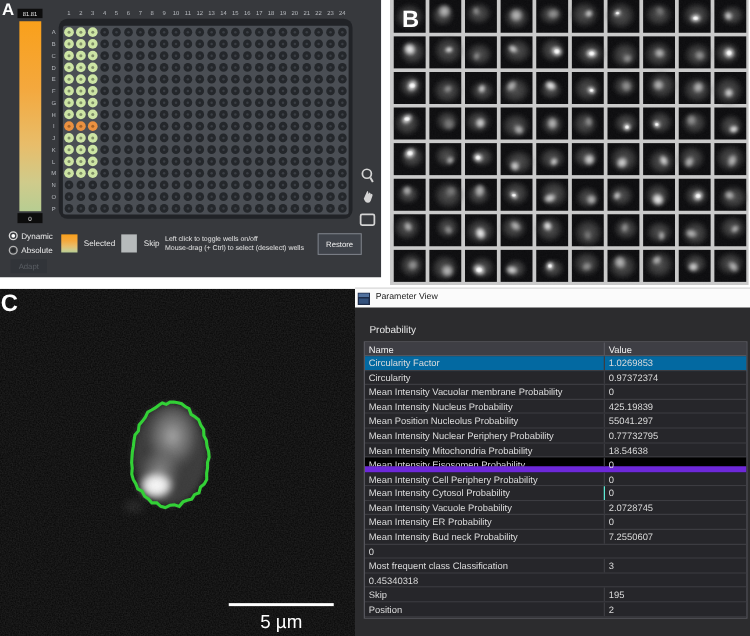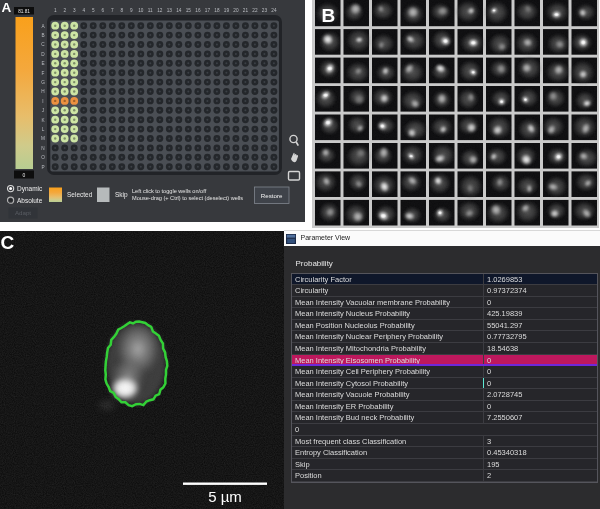--- a/index.html
+++ b/index.html
@@ -1193,21 +1193,25 @@
     <svg width="10" height="10" style="position:absolute;left:2.5px;top:3px">
       <rect width="10" height="10" fill="#1c2b48"></rect>
       <rect x="0.8" y="0.8" width="8.4" height="2.8" fill="#51719e"></rect>
       <rect x="1.2" y="4.8" width="7.6" height="4.2" fill="#33517c"></rect>
     </svg>
     <span style="position:absolute;left:17px;top:3.5px;font-size:7px;color:#1b1b1b">Parameter View</span>
   </div>
 <div style="position:absolute;left:283.5px;top:245.5px;width:316.5px;height:263.5px;background:#2c2c2e;overflow:hidden">
     <div style="position:absolute;left:12px;top:13px;font-size:8px;color:#e8e8e8">Probability</div>
     <div style="position:absolute;left:7.5px;top:27px;width:306.5px;border:1px solid #55555c;box-sizing:border-box">
-      <div style="display:flex;height:11.58px;background:#0f172a;box-sizing:border-box;border-bottom:1px solid #3c3c41">
+      <div style="display:flex;height:11.6px;background:#3e3e44;box-sizing:border-box;border-bottom:1px solid #55555c">
+        <div style="width:192px;border-right:1px solid #55555c;box-sizing:border-box;font-size:7.5px;color:#f0f0f0;line-height:11px;padding-left:3px">Name</div>
+        <div style="flex:1;font-size:7.5px;color:#f0f0f0;line-height:11px;padding-left:3px">Value</div>
+      </div>
+      <div style="display:flex;height:11.58px;background:#0369a1;box-sizing:border-box;border-bottom:1px solid #3c3c41">
         <div style="width:192px;border-right:1px solid #3c3c41;box-sizing:border-box;font-size:7.5px;color:#dcdcdc;line-height:11px;padding-left:3px;white-space:nowrap;overflow:hidden">Circularity Factor</div>
         <div style="flex:1;font-size:7.5px;color:#dcdcdc;line-height:11px;padding-left:3px">1.0269853</div>
       </div>
       <div style="display:flex;height:11.58px;background:#26262a;box-sizing:border-box;border-bottom:1px solid #3c3c41">
         <div style="width:192px;border-right:1px solid #3c3c41;box-sizing:border-box;font-size:7.5px;color:#dcdcdc;line-height:11px;padding-left:3px;white-space:nowrap;overflow:hidden">Circularity</div>
         <div style="flex:1;font-size:7.5px;color:#dcdcdc;line-height:11px;padding-left:3px">0.97372374</div>
       </div>
       <div style="display:flex;height:11.58px;background:#26262a;box-sizing:border-box;border-bottom:1px solid #3c3c41">
         <div style="width:192px;border-right:1px solid #3c3c41;box-sizing:border-box;font-size:7.5px;color:#dcdcdc;line-height:11px;padding-left:3px;white-space:nowrap;overflow:hidden">Mean Intensity Vacuolar membrane Probability</div>
         <div style="flex:1;font-size:7.5px;color:#dcdcdc;line-height:11px;padding-left:3px">0</div>
@@ -1221,21 +1225,21 @@
         <div style="flex:1;font-size:7.5px;color:#dcdcdc;line-height:11px;padding-left:3px">55041.297</div>
       </div>
       <div style="display:flex;height:11.58px;background:#26262a;box-sizing:border-box;border-bottom:1px solid #3c3c41">
         <div style="width:192px;border-right:1px solid #3c3c41;box-sizing:border-box;font-size:7.5px;color:#dcdcdc;line-height:11px;padding-left:3px;white-space:nowrap;overflow:hidden">Mean Intensity Nuclear Periphery Probability</div>
         <div style="flex:1;font-size:7.5px;color:#dcdcdc;line-height:11px;padding-left:3px">0.77732795</div>
       </div>
       <div style="display:flex;height:11.58px;background:#26262a;box-sizing:border-box;border-bottom:1px solid #3c3c41">
         <div style="width:192px;border-right:1px solid #3c3c41;box-sizing:border-box;font-size:7.5px;color:#dcdcdc;line-height:11px;padding-left:3px;white-space:nowrap;overflow:hidden">Mean Intensity Mitochondria Probability</div>
         <div style="flex:1;font-size:7.5px;color:#dcdcdc;line-height:11px;padding-left:3px">18.54638</div>
       </div>
-      <div style="display:flex;height:11.58px;background:#be185d;box-sizing:border-box;border-bottom:2px solid #6d28d9">
+      <div style="display:flex;height:11.58px;background:#000000;box-sizing:border-box;border-bottom:5px solid #6d28d9">
         <div style="width:192px;border-right:1px solid #3c3c41;box-sizing:border-box;font-size:7.5px;color:#dcdcdc;line-height:11px;padding-left:3px;white-space:nowrap;overflow:hidden">Mean Intensity Eisosomen Probability</div>
         <div style="flex:1;font-size:7.5px;color:#dcdcdc;line-height:11px;padding-left:3px">0</div>
       </div>
       <div style="display:flex;height:11.58px;background:#26262a;box-sizing:border-box;border-bottom:1px solid #3c3c41">
         <div style="width:192px;border-right:1px solid #3c3c41;box-sizing:border-box;font-size:7.5px;color:#dcdcdc;line-height:11px;padding-left:3px;white-space:nowrap;overflow:hidden">Mean Intensity Cell Periphery Probability</div>
         <div style="flex:1;font-size:7.5px;color:#dcdcdc;line-height:11px;padding-left:3px">0</div>
       </div>
       <div style="display:flex;height:11.58px;background:#26262a;box-sizing:border-box;border-bottom:1px solid #3c3c41">
         <div style="width:192px;border-right:1px solid #5eead4;box-sizing:border-box;font-size:7.5px;color:#dcdcdc;line-height:11px;padding-left:3px;white-space:nowrap;overflow:hidden">Mean Intensity Cytosol Probability</div>
         <div style="flex:1;font-size:7.5px;color:#dcdcdc;line-height:11px;padding-left:3px">0</div>
@@ -1253,21 +1257,20 @@
         <div style="flex:1;font-size:7.5px;color:#dcdcdc;line-height:11px;padding-left:3px">7.2550607</div>
       </div>
       <div style="display:flex;height:11.58px;background:#26262a;box-sizing:border-box;border-bottom:1px solid #3c3c41">
         <div style="flex:1;font-size:7.5px;color:#dcdcdc;line-height:11px;padding-left:3px">0</div>
       </div>
       <div style="display:flex;height:11.58px;background:#26262a;box-sizing:border-box;border-bottom:1px solid #3c3c41">
         <div style="width:192px;border-right:1px solid #3c3c41;box-sizing:border-box;font-size:7.5px;color:#dcdcdc;line-height:11px;padding-left:3px;white-space:nowrap;overflow:hidden">Most frequent class Classification</div>
         <div style="flex:1;font-size:7.5px;color:#dcdcdc;line-height:11px;padding-left:3px">3</div>
       </div>
       <div style="display:flex;height:11.58px;background:#26262a;box-sizing:border-box;border-bottom:1px solid #3c3c41">
-        <div style="width:192px;border-right:1px solid #3c3c41;box-sizing:border-box;font-size:7.5px;color:#dcdcdc;line-height:11px;padding-left:3px;white-space:nowrap;overflow:hidden">Entropy Classification</div>
         <div style="flex:1;font-size:7.5px;color:#dcdcdc;line-height:11px;padding-left:3px">0.45340318</div>
       </div>
       <div style="display:flex;height:11.58px;background:#26262a;box-sizing:border-box;border-bottom:1px solid #3c3c41">
         <div style="width:192px;border-right:1px solid #3c3c41;box-sizing:border-box;font-size:7.5px;color:#dcdcdc;line-height:11px;padding-left:3px;white-space:nowrap;overflow:hidden">Skip</div>
         <div style="flex:1;font-size:7.5px;color:#dcdcdc;line-height:11px;padding-left:3px">195</div>
       </div>
       <div style="display:flex;height:11.58px;background:#26262a;box-sizing:border-box;border-bottom:1px solid #3c3c41">
         <div style="width:192px;border-right:1px solid #3c3c41;box-sizing:border-box;font-size:7.5px;color:#dcdcdc;line-height:11px;padding-left:3px;white-space:nowrap;overflow:hidden">Position</div>
         <div style="flex:1;font-size:7.5px;color:#dcdcdc;line-height:11px;padding-left:3px">2</div>
       </div>

